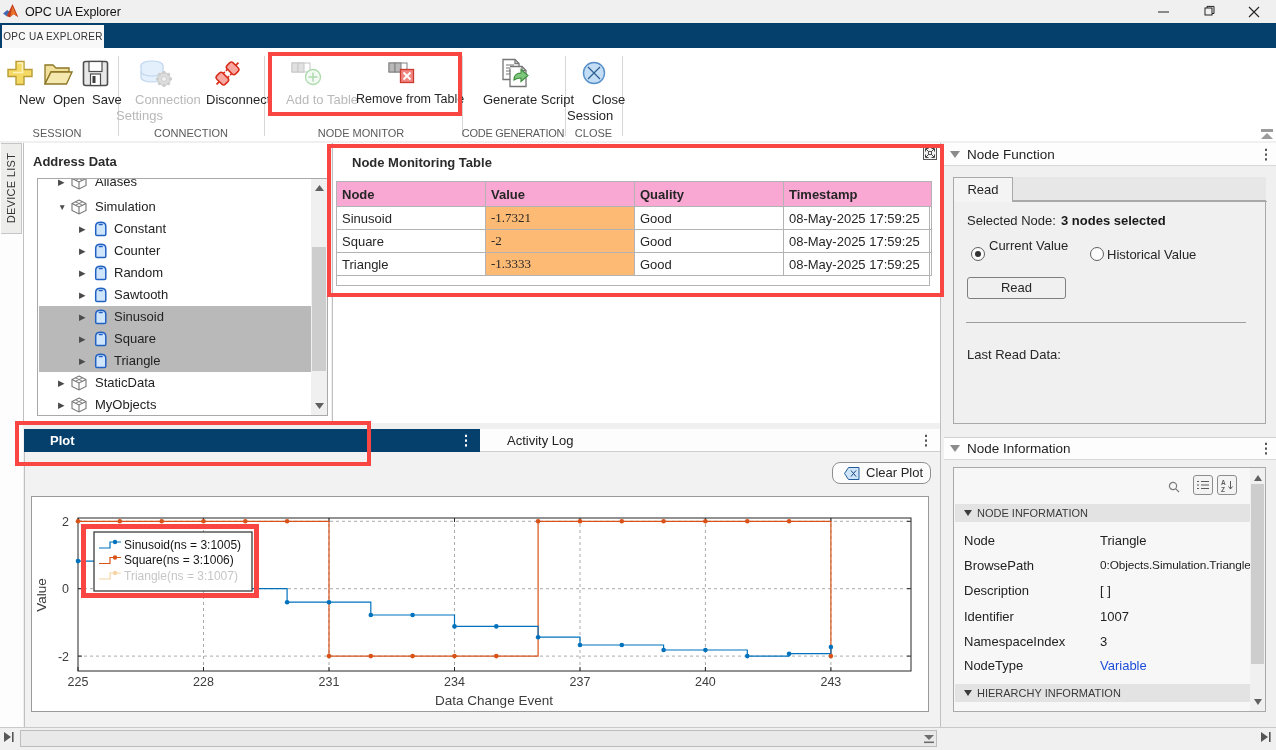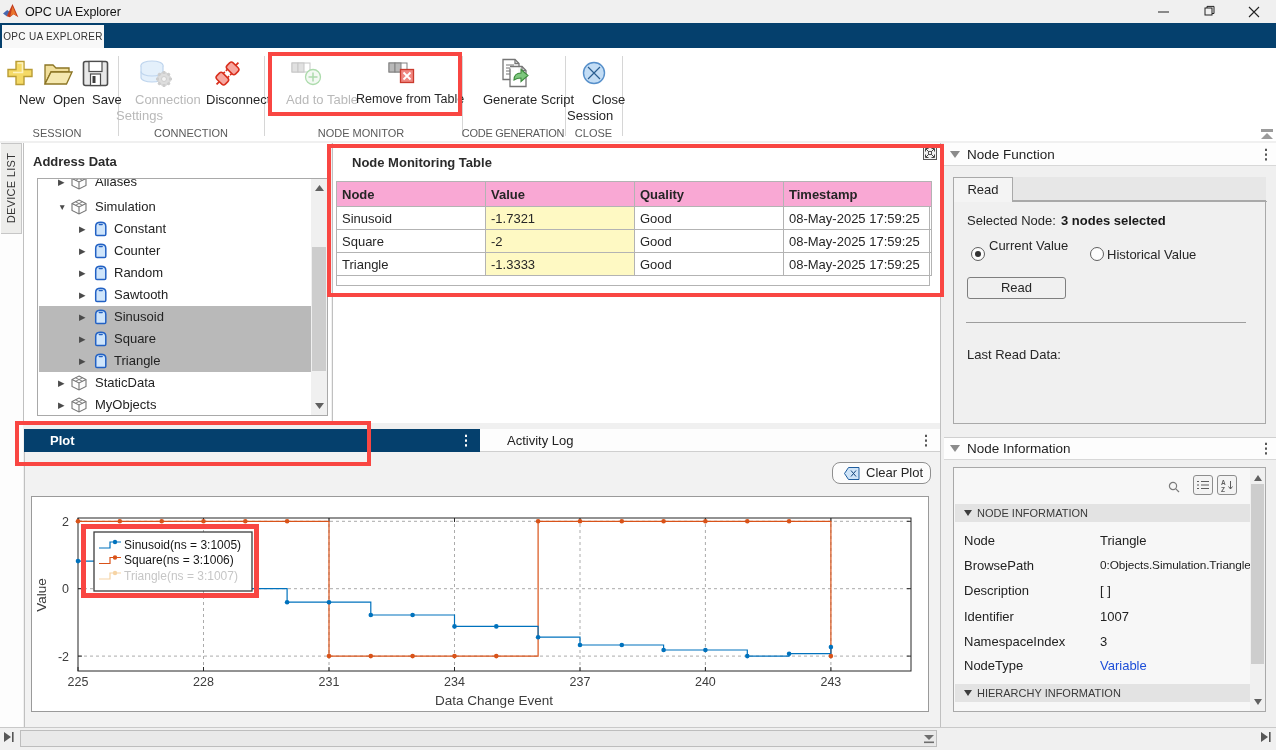--- a/index.html
+++ b/index.html
@@ -25,21 +25,21 @@
 .i1{left:33px;} .i2{left:56px;}
 .t1{position:absolute;left:57px;} .t2{position:absolute;left:76px;}
 .kebab{font-size:14px;color:#555;font-weight:bold;}
 .radio{width:14px;height:14px;border:1px solid #5f5f5f;border-radius:50%;background:#fdfdfd;}
 .radio .dot{position:absolute;left:3px;top:3px;width:6px;height:6px;border-radius:50%;background:#333;}
 .ibtn{width:20px;height:20px;border:1px solid #8d8d8d;border-radius:3px;background:#f3f3f3;display:flex;align-items:center;justify-content:center;}
 table.mon{border-collapse:collapse;table-layout:fixed;font-size:13px;}
 table.mon td,table.mon th{border:1px solid #b3b3b3;padding:0 5px;text-align:left;font-weight:normal;color:#262626;overflow:hidden;white-space:nowrap;}
 table.mon th{font-weight:bold;height:25px;background:#f9a8d4;}
 table.mon td{height:23px;}
-td.gv{background:#fef9c3;}
+td.gv{background:#fdba74;font-family:Liberation Serif, serif;}
 </style></head>
 <body>
 
 <div class="abs titlebar"></div>
 <svg class="abs" style="left:3px;top:3px" width="18" height="17" viewBox="0 0 17 16">
   <polygon points="0,10 4,6.5 6.5,8.5 3.5,12.5" fill="#4668b0"></polygon>
   <polygon points="3.5,12.5 9,1 14.5,13.5 10,10.5 6.5,13.5" fill="#c23b1e"></polygon>
   <polygon points="6.8,12.8 9,3 12.8,12.2 10,10.3" fill="#e8742c"></polygon>
 </svg>
 <div class="abs title-txt">OPC UA Explorer</div>

